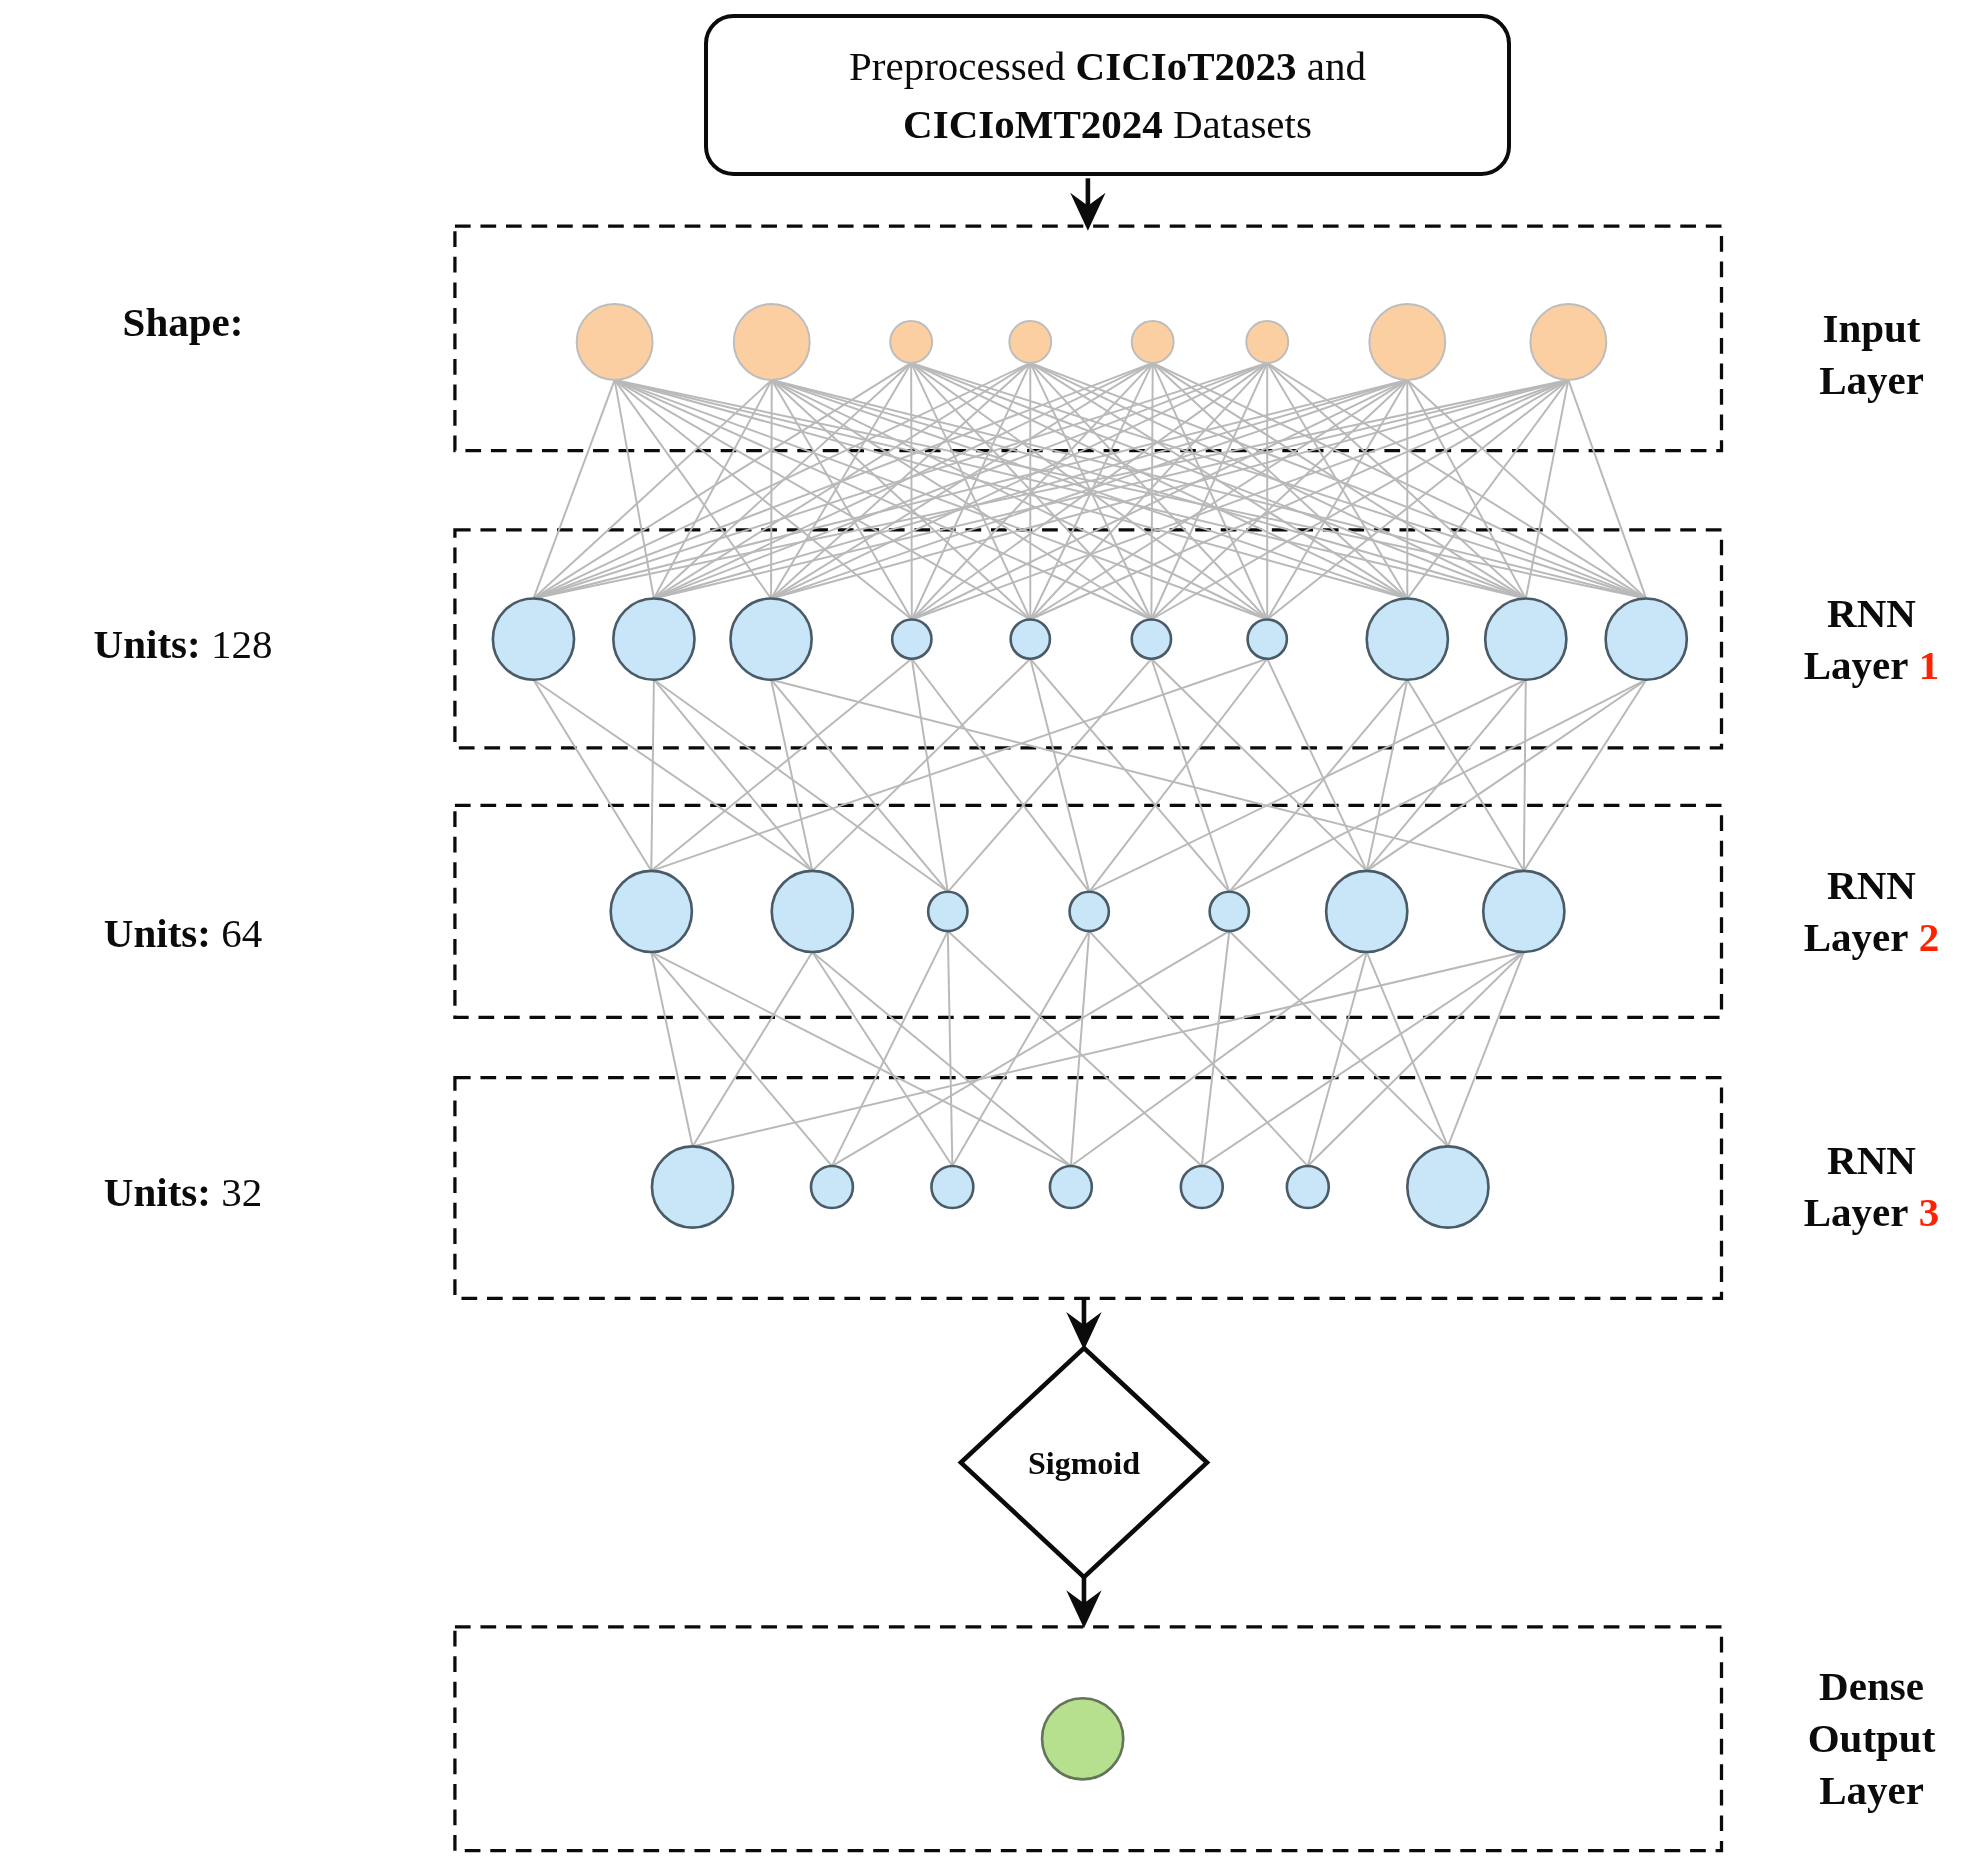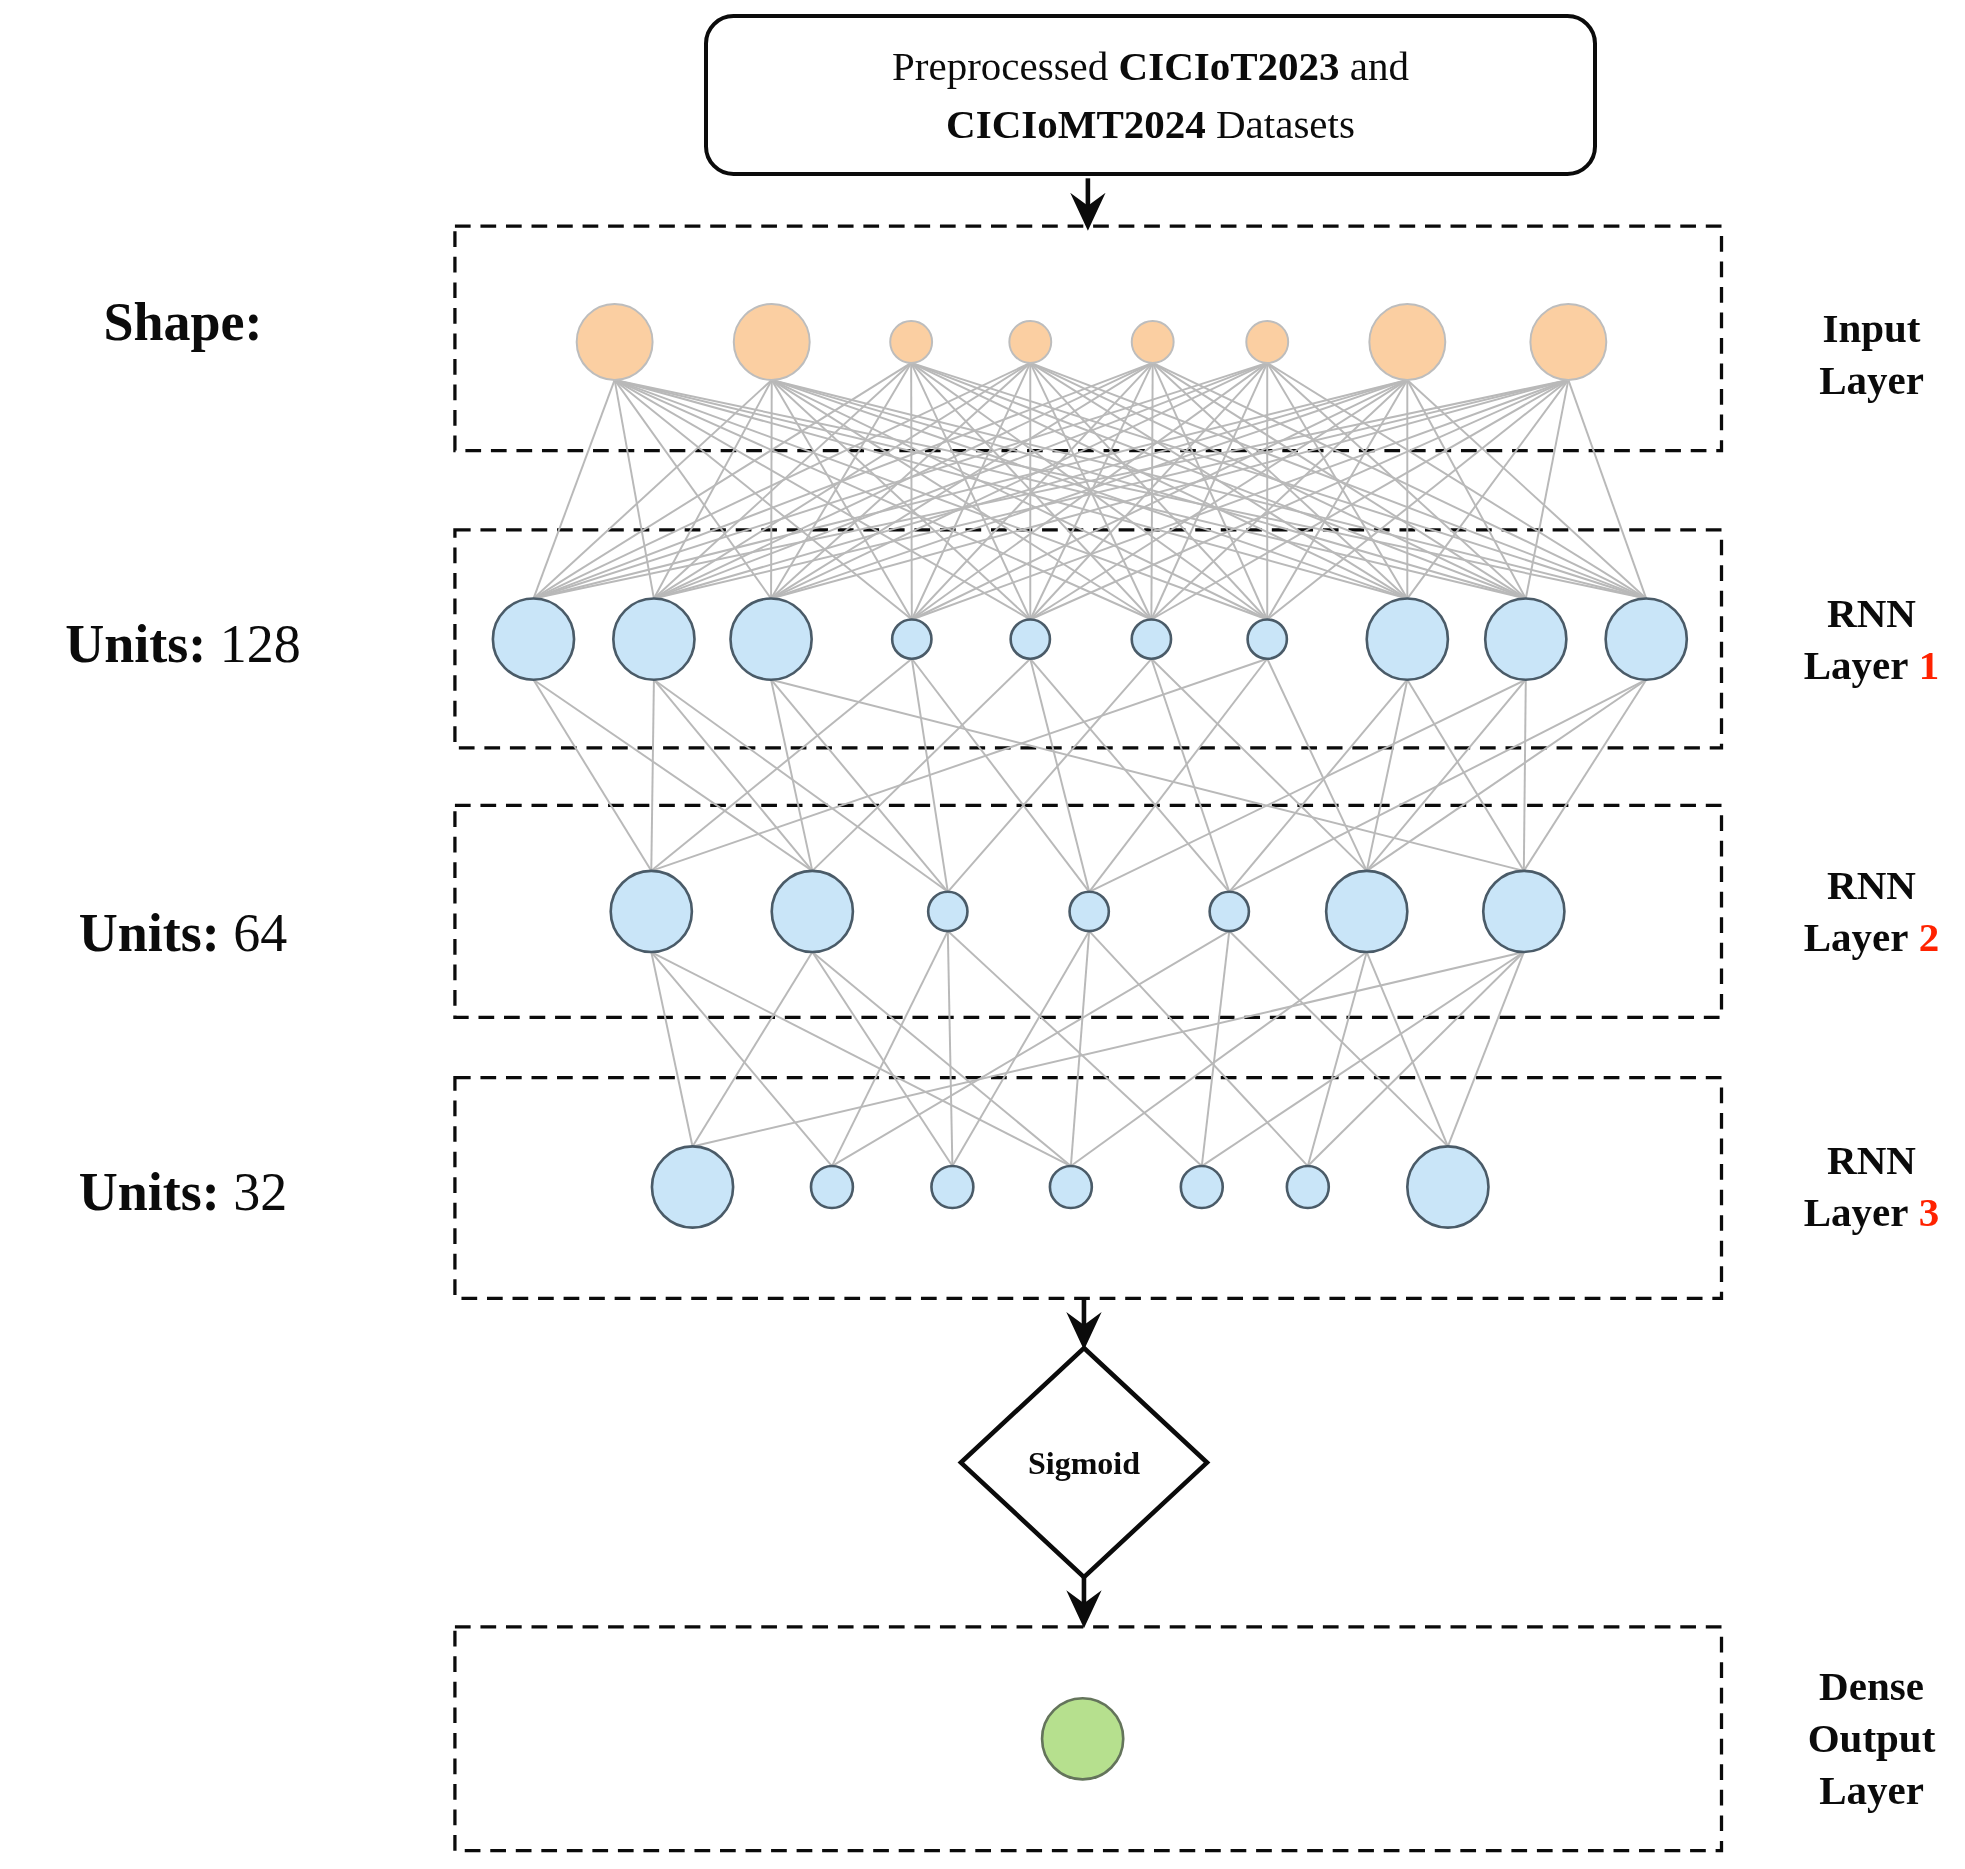--- a/index.html
+++ b/index.html
@@ -7,28 +7,28 @@
     position:relative;
     width:1965px;height:1870px;
     background:#ffffff;
     font-family:"Liberation Serif","DejaVu Serif",serif;
     color:#0b0b0b;
     overflow:hidden;
   }
   #net-svg{position:absolute;left:0;top:0;width:1965px;height:1870px;}
   .abs{position:absolute;}
   .title-box{
-    left:704px;top:14.4px;width:893px;height:162px;
+    left:704px;top:14.4px;width:807px;height:162px;
     border:4.6px solid #0b0b0b;border-radius:29.5px;
     box-sizing:border-box;
     display:flex;flex-direction:column;justify-content:center;align-items:center;
     font-size:41px;line-height:58px;text-align:center;
     background:#ffffff;
   }
-  .left-col{left:13px;width:340px;text-align:center;font-size:54px;line-height:52px;}
+  .left-col{left:13px;width:340px;text-align:center;font-size:41px;line-height:52px;}
   .right-col{left:1767px;width:209px;text-align:center;font-size:41px;line-height:52px;font-weight:700;}
   .b{font-weight:700;}
   .red-num{color:#ff2200;font-weight:700;}
   .sigmoid-label{
     left:953px;top:1440px;width:262px;text-align:center;
     font-size:32px;font-weight:700;line-height:46px;
   }
 </style>
 </head>
 <body>

